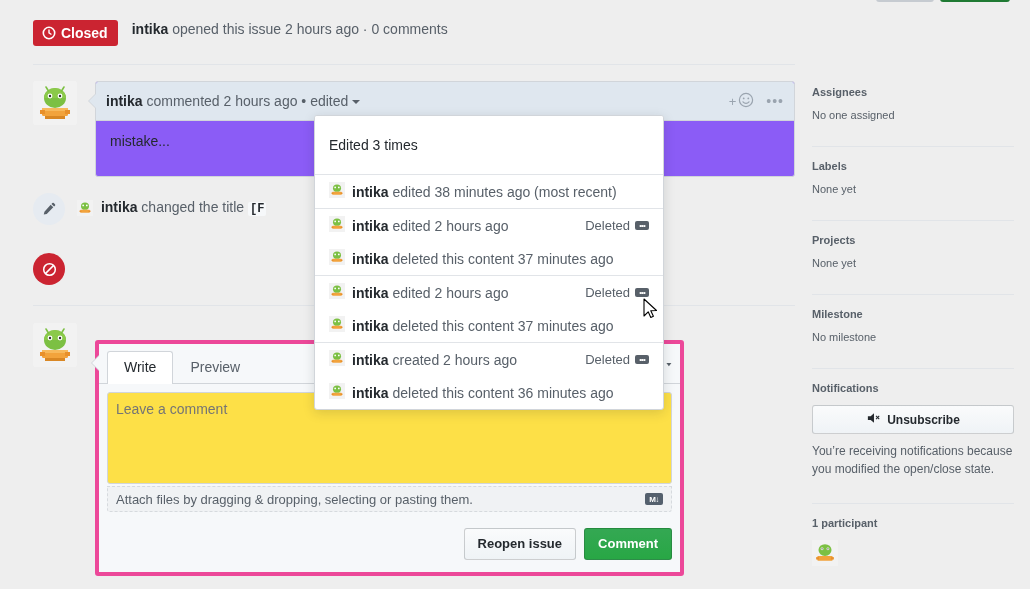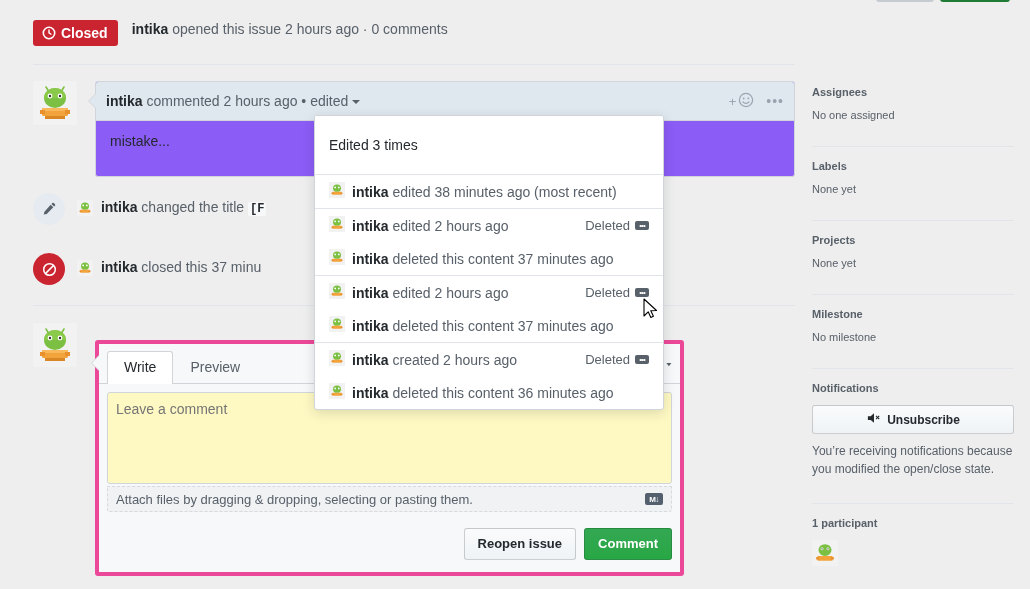--- a/index.html
+++ b/index.html
@@ -125,21 +125,21 @@
   .tab {
     padding: 7px 16px; font-size: 14px; color: #586069;
     border: 1px solid transparent; border-bottom: none; line-height: 17px;
   }
   .tab.active { background: #fff; border-color: #d1d5da; border-radius: 3px 3px 0 0;
       color: #24292e; margin-bottom: -1px; }
   .md-tools { display: flex; align-items: center; gap: 14px; color: #586069; padding-bottom: 8px; }
   .md-sep { width: 1px; height: 18px; background: #d9dde2; }
   .editor { padding: 8px; background:#f6f8fa; }
   .textarea {
-    width: 100%; height: 92px; background: #fef9c3;
+    width: 100%; height: 92px; background: #fde047;
     border: 1px solid #d1d5da; border-radius: 3px;
     padding: 8px; font-size: 14px; color: #6a737d; resize: none;
     font-family: "Liberation Sans", sans-serif;
   }
   .attach {
     margin: 0 8px 8px; background: #f0f2f4; border: 1px dashed #d6dade;
     border-radius: 0 0 3px 3px;
     height: 26px; display: flex; align-items: center; justify-content: space-between;
     padding: 0 8px; color: #586069; font-size: 13px; margin-top: -9px;
   }
@@ -301,35 +301,20 @@
     </div>
   </div>
 
   <div class="event" style="top:253px;">
     <div class="event-icon closed">
       <svg width="15" height="15" viewBox="0 0 16 16" fill="none" stroke="#fff" stroke-width="1.6">
         <circle cx="8" cy="8" r="6.2"></circle>
         <line x1="3.6" y1="12.4" x2="12.4" y2="3.6"></line>
       </svg>
     </div>
-    <div class="event-text">
-      <span class="mini-av">
-        <svg width="16" height="16" viewBox="0 0 44 44">
-          <rect width="44" height="44" fill="#f2f2f2"></rect>
-          <ellipse cx="22" cy="17" rx="11" ry="10" fill="#7cc043"></ellipse>
-          <circle cx="17" cy="15" r="2.4" fill="#fff"></circle>
-            <circle cx="27" cy="15" r="2.4" fill="#fff"></circle>
-          <rect x="9" y="27" width="26" height="8" rx="1.5" fill="#f2a33c"></rect>
-          <rect x="7" y="29" width="5" height="4" fill="#e8902b"></rect>
-            <rect x="32" y="29" width="5" height="4" fill="#e8902b"></rect>
-        </svg>
-      </span>
-      <b>intika</b>
-      <span>closed this 37 minu</span>
-    </div>
   </div>
 
   <div class="rule" style="top:305px;"></div>
 
   <div class="form-wrap">
     <div class="form-avatar">
       <svg width="44" height="44" viewBox="0 0 44 44">
         <rect width="44" height="44" fill="#f2f2f2"></rect>
         <ellipse cx="22" cy="17" rx="11" ry="10" fill="#7cc043"></ellipse>
         <path d="M11 17a11 10 0 0 1 22 0z" fill="#8bc94a"></path>

